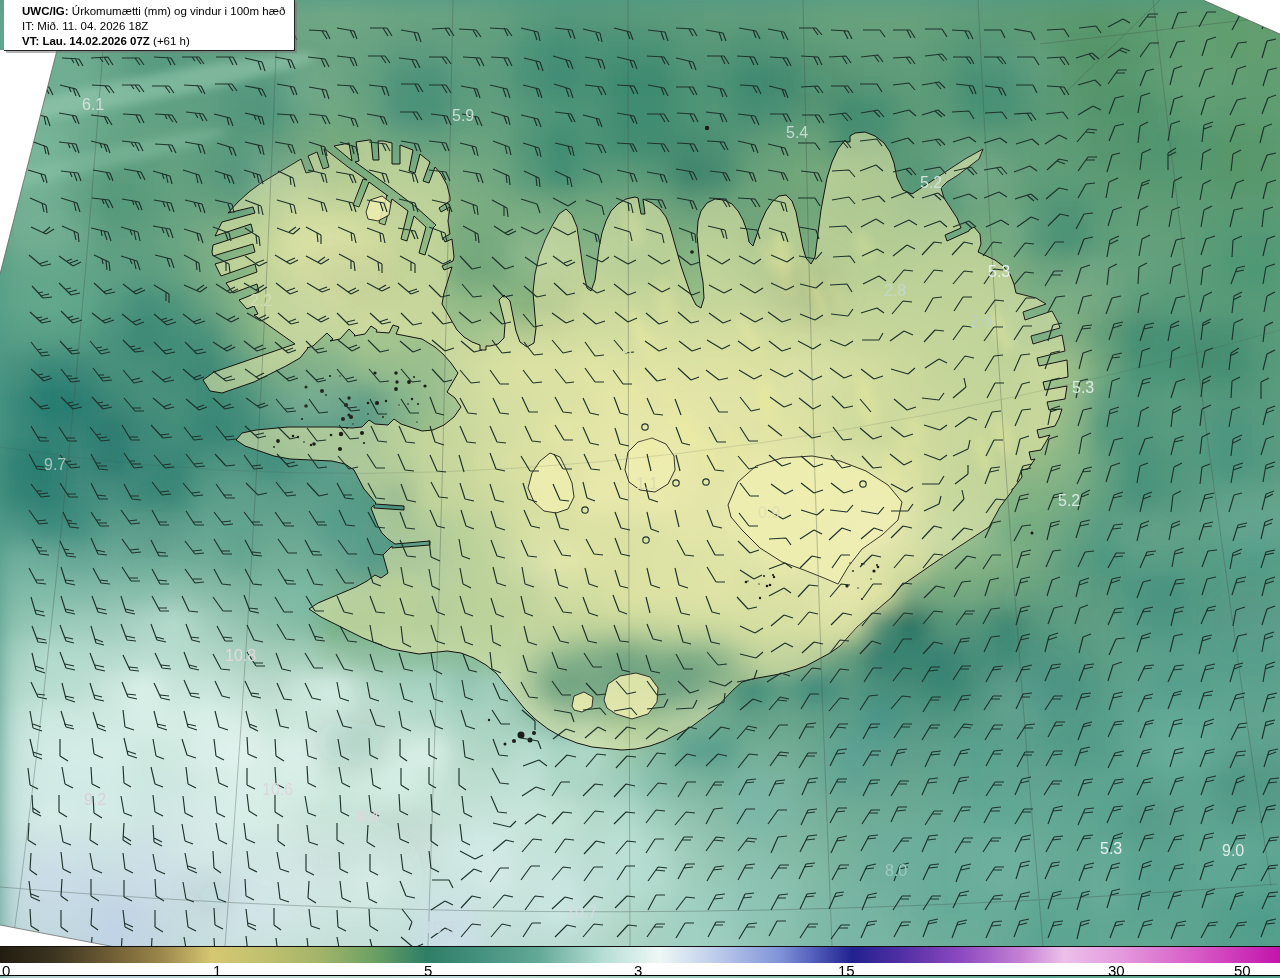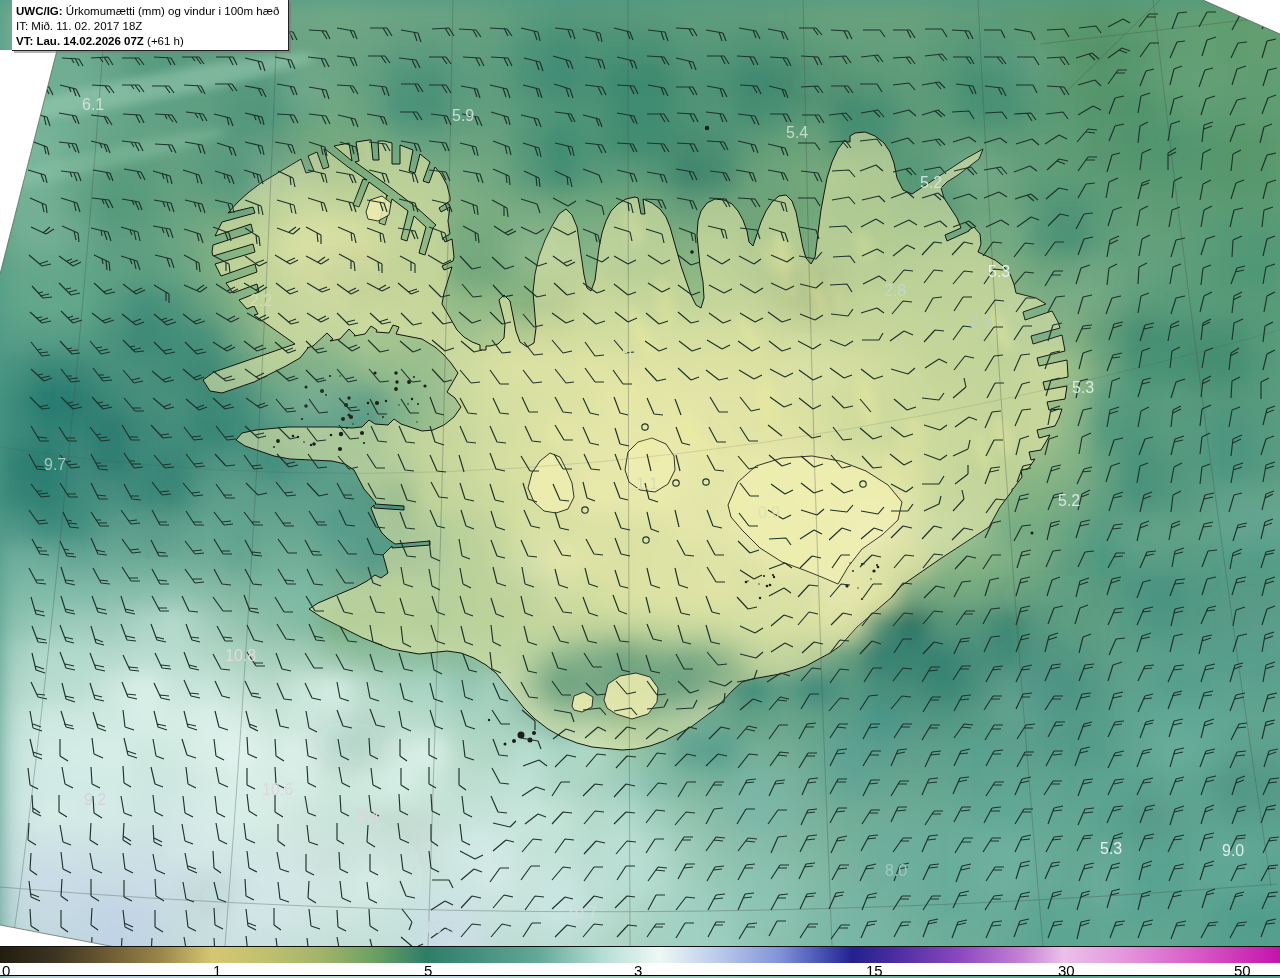--- a/index.html
+++ b/index.html
@@ -1,16 +1,16 @@
 <!DOCTYPE html>
 <html><head><meta charset="utf-8"><style>
 html,body{margin:0;padding:0;background:#fff;width:1280px;height:978px;overflow:hidden}
 #wrap{position:relative;width:1280px;height:978px;font-family:"Liberation Sans",sans-serif}
-#title{position:absolute;left:12px;top:0;width:272px;height:46px;background:#fff;border:1px solid #222;
- border-left:none;border-top:none;box-shadow:2px 2px 0 rgba(120,120,120,.55);padding:4px 0 0 4px;z-index:5}
+#title{position:absolute;left:4px;top:0;width:272px;height:46px;background:#fff;border:1px solid #222;
+ border-left:none;border-top:none;box-shadow:2px 2px 0 rgba(120,120,120,.55);padding:4px 0 0 18px;z-index:5}
 #title div{font-size:11.5px;line-height:15px;color:#000;white-space:nowrap}
 #cblabels{position:absolute;left:0;top:963px;width:1280px;height:13px;background:#fff;z-index:4;
  border-bottom:1.5px solid #000;box-sizing:border-box}
 #cblabels span{position:absolute;top:-1px;font-size:15px;color:#000}
 </style></head><body>
 <div id="wrap">
 <svg width="1280" height="978" viewBox="0 0 1280 978">
 <defs>
 <filter id="b" x="-5%" y="-5%" width="110%" height="110%">
           <feGaussianBlur stdDeviation="11"></feGaussianBlur>
@@ -2905,24 +2905,24 @@
 <g stroke="#4a4a45" stroke-width="1" opacity="0.6" fill="none">
 <path d="M57,50 L0,274"></path>
         <path d="M0,925 L115,947"></path>
         <path d="M1203,0 L1280,34"></path>
 </g>
 <rect x="0" y="946" width="1280" height="1.5" fill="#111"></rect>
 <rect x="0" y="947" width="1280" height="16" fill="url(#cb)"></rect>
 </svg>
 <div id="title">
  <div><b>UWC/IG:</b> Úrkomumætti (mm) og vindur i 100m hæð</div>
- <div>IT: Mið. 11. 02. 2017 18Z</div>
+ <div>IT: Mið. 11. 04. 2026 18Z</div>
  <div><b>VT: Lau. 14.02.2026 07Z</b> (+61 h)</div>
 </div>
 <div id="cblabels">
  <span style="left:2px">0</span>
       <span style="left:213px">1</span>
       <span style="left:424px">5</span>
  <span style="left:634px">3</span>
-      <span style="left:866px">15</span>
-      <span style="left:1058px">30</span>
+      <span style="left:838px">15</span>
+      <span style="left:1108px">30</span>
  <span style="left:1234px">50</span>
 </div>
 </div>
 </body></html>

